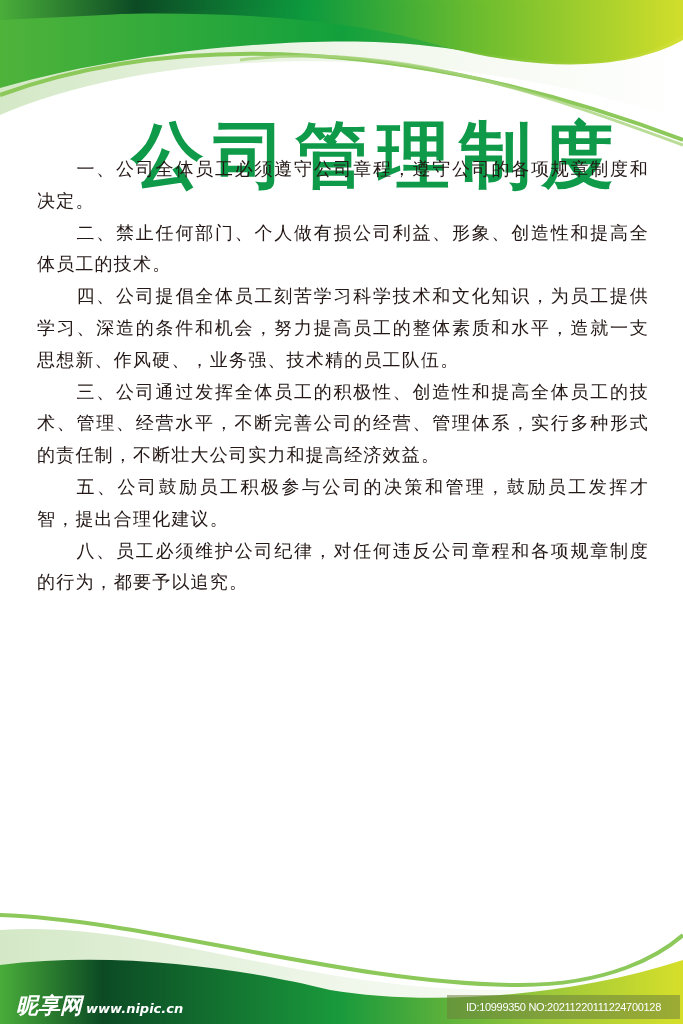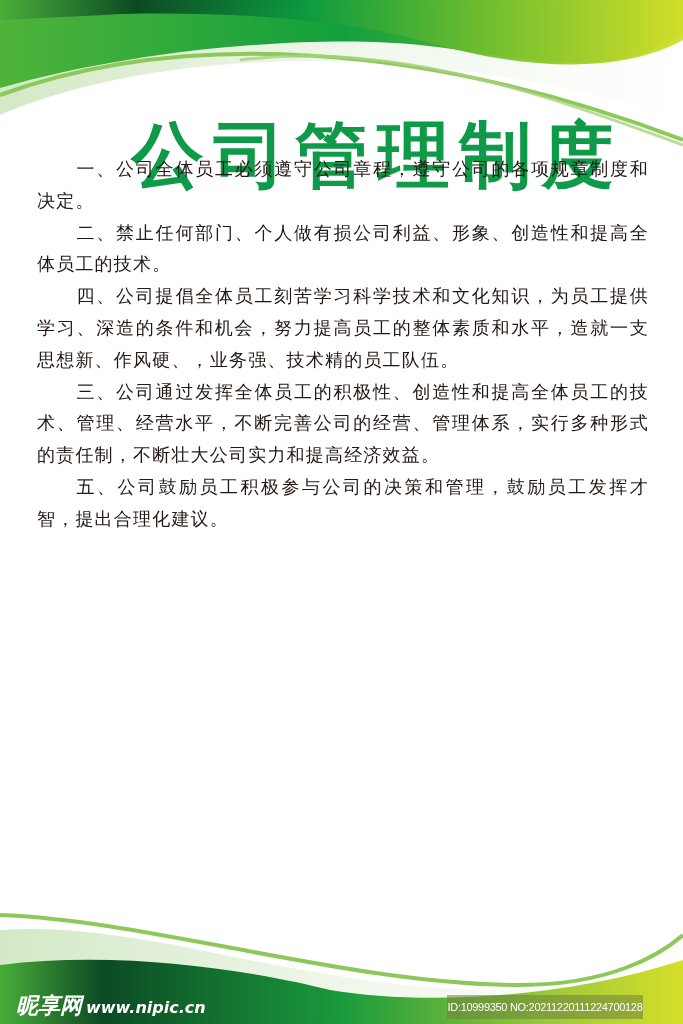--- a/index.html
+++ b/index.html
@@ -15,23 +15,23 @@
   .content {
     position: absolute; left: 37px; top: 153px; width: 612px;
     font-size: 18px; line-height: 31.8px; color: #231815; letter-spacing: 1.2px;
     text-align: justify;
   }
   .content p { margin: 0; text-indent: 2.2em; }
   .footer-logo {
     position: absolute; left: 16px; top: 991px; font-size: 22px; font-weight: bold; font-style: italic; color: #ffffff;
     font-family: "DejaVu Sans", sans-serif;
   }
-  .footer-logo .url { font-size: 16px; margin-left: 4px; }
+  .footer-logo .url { font-size: 13px; margin-left: 4px; }
   .footer-id {
-    position: absolute; left: 447px; top: 995px; width: 196px; height: 24px;
+    position: absolute; left: 447px; top: 995px; width: 233px; height: 24px;
     background: rgba(110,130,60,0.55); color: #ffffff; font-size: 11px; line-height: 24px;
     text-align: center; font-family: "Liberation Sans", sans-serif; letter-spacing: -0.3px;
   }
 </style>
 </head>
 <body>
 
 <svg class="bg" viewBox="0 0 683 1024" xmlns="http://www.w3.org/2000/svg">
   <defs>
     <linearGradient id="topg" x1="0" y1="0" x2="1" y2="0">
@@ -75,18 +75,19 @@
 </svg>
 
 <h1 class="title">公司管理制度</h1>
 
 <div class="content">
   <p>一、公司全体员工必须遵守公司章程，遵守公司的各项规章制度和决定。</p>
   <p>二、禁止任何部门、个人做有损公司利益、形象、创造性和提高全体员工的技术。</p>
   <p>四、公司提倡全体员工刻苦学习科学技术和文化知识，为员工提供学习、深造的条件和机会，努力提高员工的整体素质和水平，造就一支思想新、作风硬、，业务强、技术精的员工队伍。</p>
   <p>三、公司通过发挥全体员工的积极性、创造性和提高全体员工的技术、管理、经营水平，不断完善公司的经营、管理体系，实行多种形式的责任制，不断壮大公司实力和提高经济效益。</p>
   <p>五、公司鼓励员工积极参与公司的决策和管理，鼓励员工发挥才智，提出合理化建议。</p>
+  <p>八、员工必须维护公司纪律，对任何违反公司章程和各项规章制度的行为，都要予以追究。</p>
 </div>
 
 <div class="footer-logo">
   <span>昵享网</span><span class="url">www.nipic.cn</span>
 </div>
 <div class="footer-id">ID:10999350 NO:20211220111224700128</div>
 
 </body></html>

